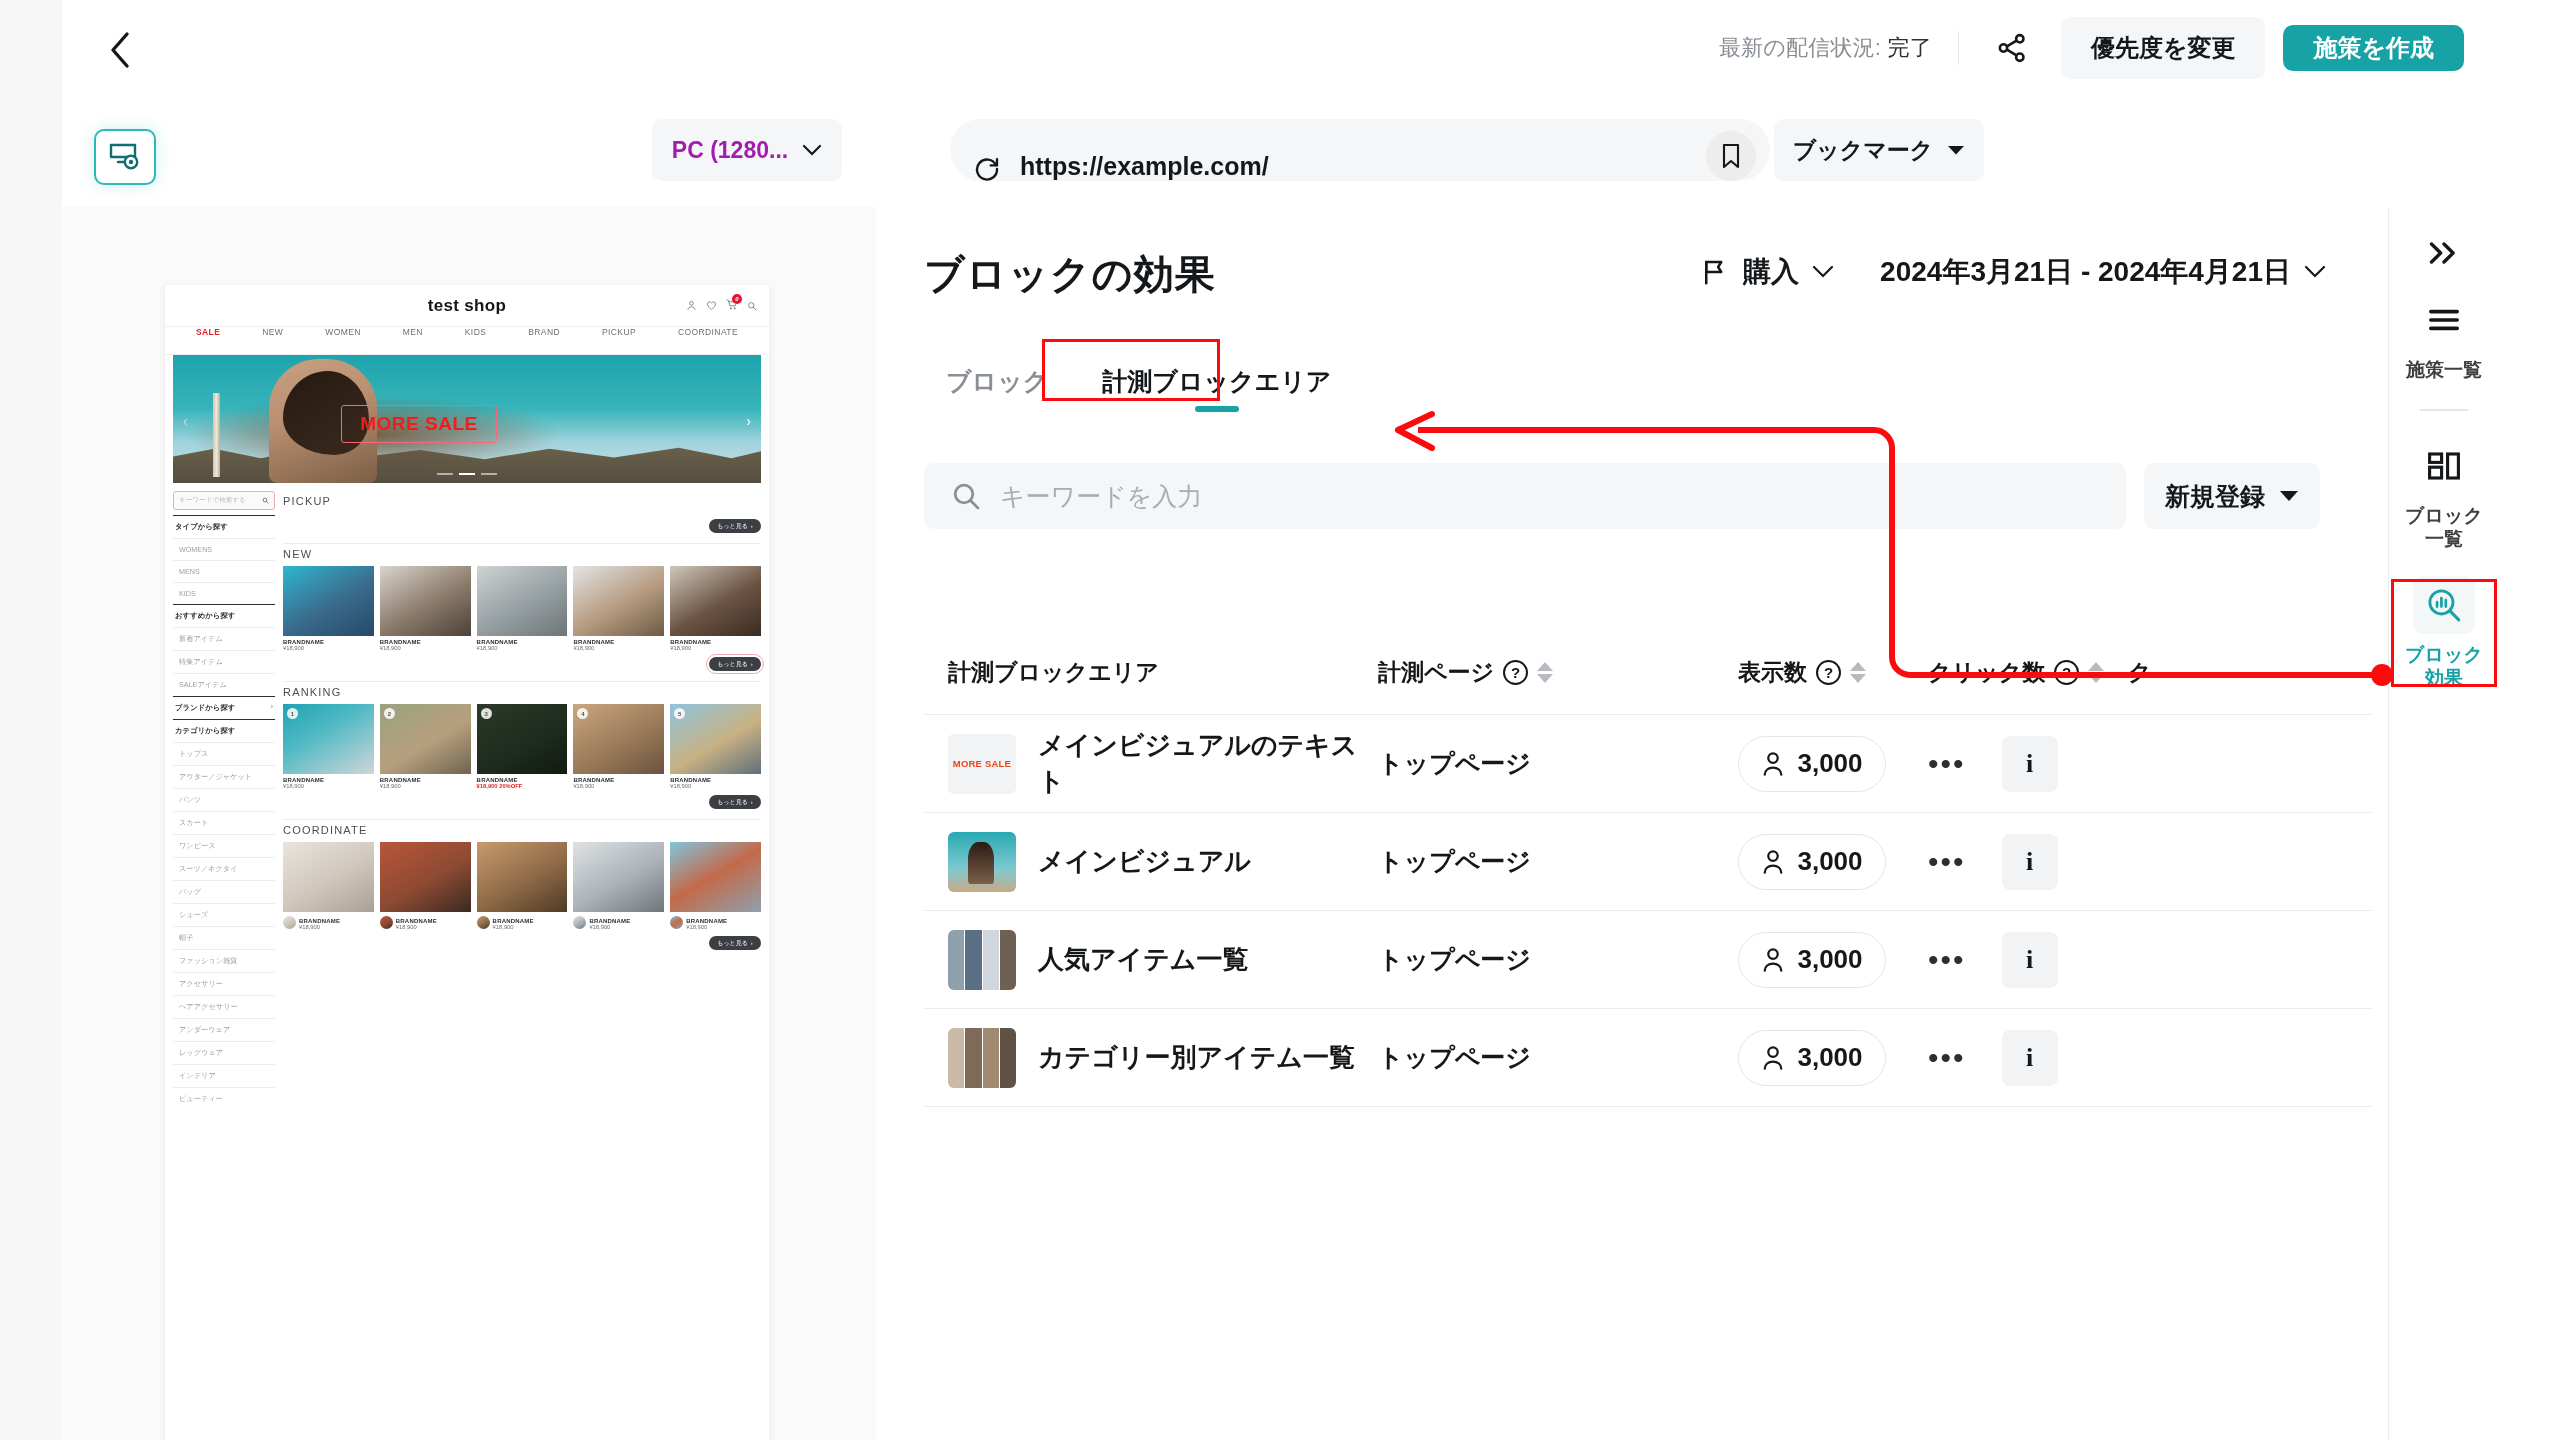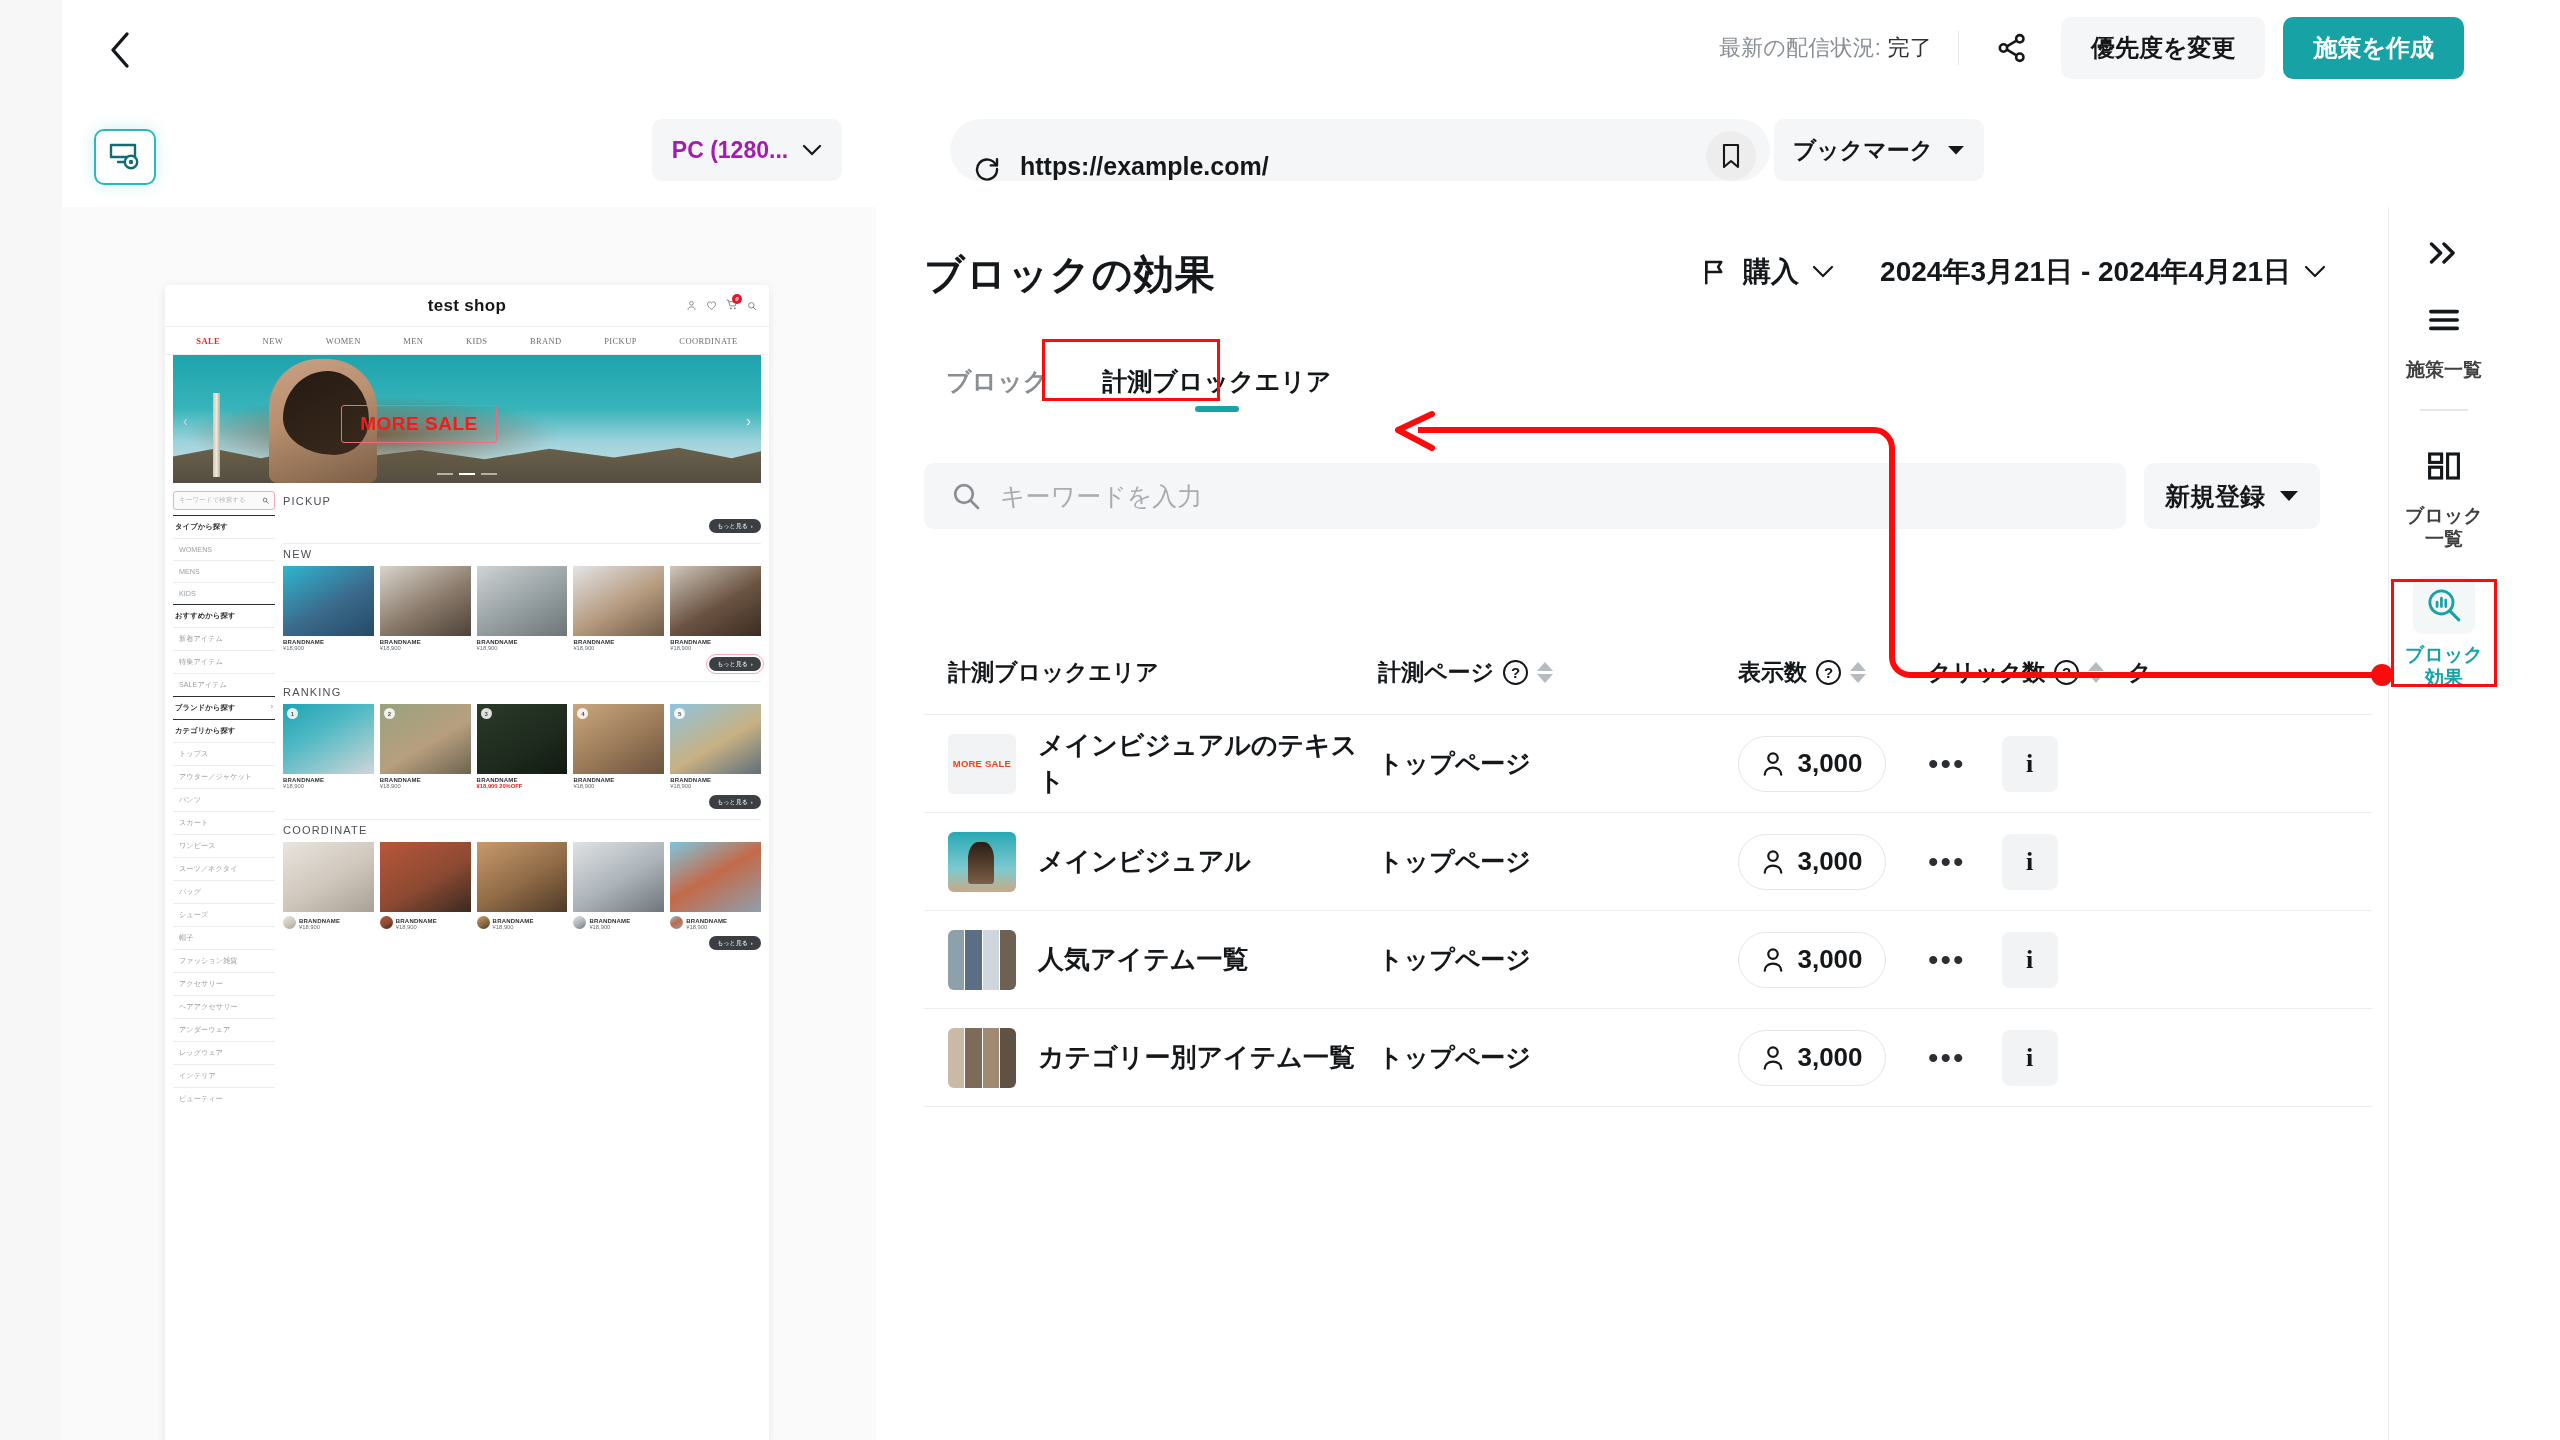--- a/index.html
+++ b/index.html
@@ -43,21 +43,21 @@
     width:54px; height:54px; display:flex; align-items:center; justify-content:center;
     border-radius:10px; cursor:pointer;
   }
   .btn-ghost{
     margin-left:22px; height:62px; padding:0 30px; border-radius:10px;
     background:#f5f6f7; color:#15181b; font-size:24px; font-weight:700;
     display:flex; align-items:center; justify-content:center; cursor:pointer;
     white-space:nowrap;
   }
   .btn-primary{
-    margin-left:18px; height:62px; padding:0 30px; border-radius:10px;
+    margin-left:18px; height:46px; padding:0 30px; border-radius:10px;
     background:#17a2a6; color:#fff; font-size:24px; font-weight:700;
     display:flex; align-items:center; justify-content:center; cursor:pointer;
     white-space:nowrap;
   }
 
   
   .urlbar{
     position:absolute; left:62px; top:97px; width:2436px; height:110px; background:#fff;
   }
   .device-tile{
@@ -117,22 +117,22 @@
   }
   .shop-title{ font-size:17px; font-weight:700; color:#15181b; letter-spacing:.3px;}
   .shop-icons{ position:absolute; right:12px; top:14px; display:flex; gap:9px; align-items:center; color:#6a6f74;}
   .cart-wrap{ position:relative; }
   .cart-badge{
     position:absolute; top:-5px; right:-4px; width:10px; height:10px; border-radius:50%;
     background:#e8142d; color:#fff; font-size:6px; display:flex; align-items:center;
     justify-content:center; font-weight:700;
   }
   .shop-nav{
-    height:28px; display:flex; align-items:center; justify-content:space-around;
-    border-bottom:1px solid #efefef; padding:0 10px;font-family:Liberation Serif, serif;
+    height:28px; display:flex; justify-content:space-around;
+    border-bottom:1px solid #efefef; padding:0 10px;
   }
   .shop-nav div{ font-size:8.5px; color:#6a6f74; letter-spacing:.4px; cursor:pointer;}
   .shop-nav div.sale{ color:#ef2222; font-weight:700; }
   .hero{
     height:128px; margin:0 8px; position:relative; overflow:hidden;
     background:
       radial-gradient(ellipse at 34% 62%, rgba(120,90,62,.95) 0%, rgba(120,90,62,0) 34%),
       linear-gradient(#1fa3ad 0%, #37b4ba 42%, #9fd3dc 68%, #cfe2e4 100%);
   }
   .hero-bush{

